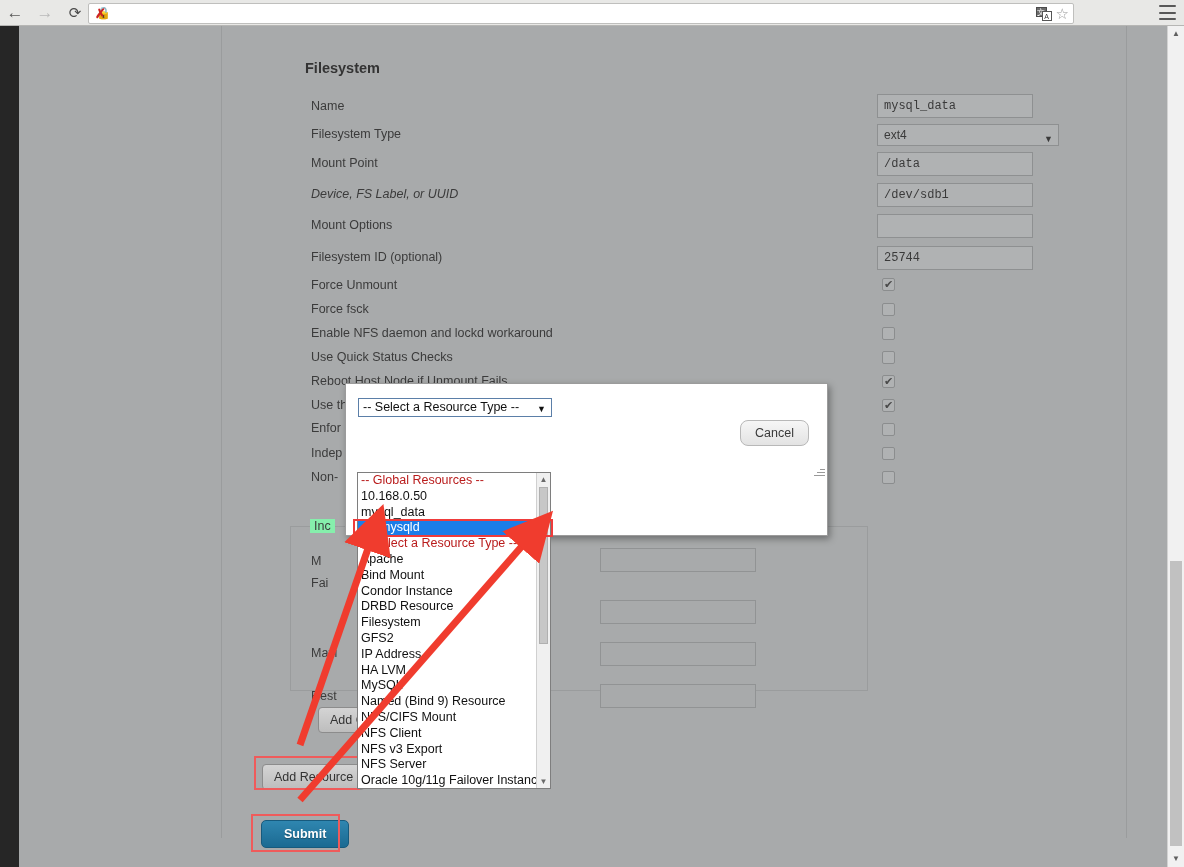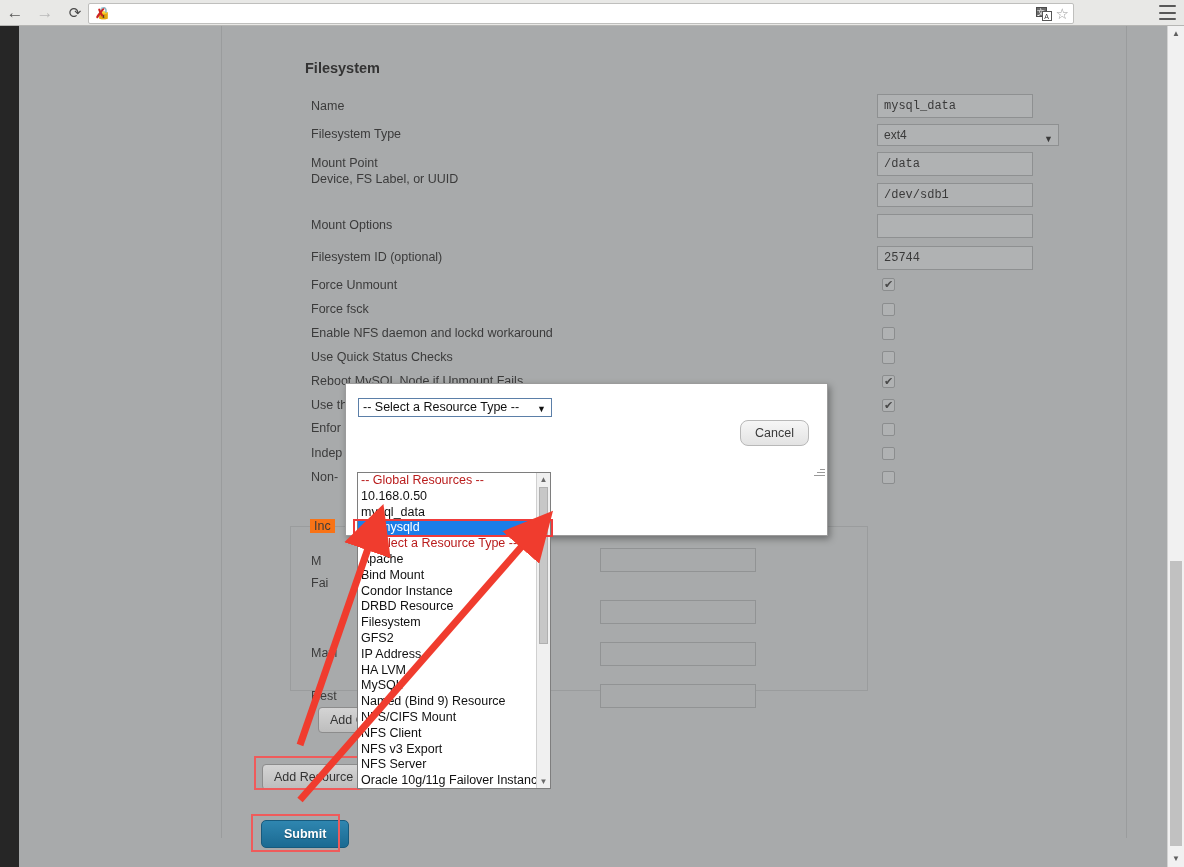--- a/index.html
+++ b/index.html
@@ -120,21 +120,21 @@
     content: "✔"; position: absolute; left: 1px; top: -2px;
     font-size: 11px; color: #4a4a4a; line-height: 14px;
   }
 
   
   .group-box {
     position: absolute; left: 290px; top: 500px; width: 578px; height: 165px;
     border: 1px solid #9a9c9d;
   }
   .group-legend {
-    position: absolute; left: 310px; top: 493px; background: #f97316;
+    position: absolute; left: 310px; top: 493px; background: #86efac;
     padding: 0 4px; font-size: 12.5px; color: #3b3b3b; text-align: right;
   }
   .group-label { position: absolute; left: 311px; font-size: 12.5px; color: #3b3b3b; }
   .group-input {
     position: absolute; left: 600px; width: 156px; height: 24px;
     background: #a8aaab; border: 1px solid #919394;
   }
 
   .btn-gray {
     background: linear-gradient(#d4d4d4, #bdbdbd);
@@ -286,21 +286,21 @@
           <div class="txt-input">mysql_data</div>
         </div>
         <div class="form-row" style="top: 101px;">Filesystem Type</div>
         <div class="field" style="top: 98px;">
           <div class="sel-input">ext4<span class="caret">▼</span></div>
         </div>
         <div class="form-row" style="top: 130px;">Mount Point</div>
         <div class="field" style="top: 126px;">
           <div class="txt-input">/data</div>
         </div>
-        <div class="form-row" style="top: 146px;">Device, FS Label, or UUID</div>
+        <div class="form-row" style="top: 161px; font-style: italic;">Device, FS Label, or UUID</div>
         <div class="field" style="top: 157px;">
           <div class="txt-input">/dev/sdb1</div>
         </div>
         <div class="form-row" style="top: 192px;">Mount Options</div>
         <div class="field" style="top: 188px;">
           <div class="txt-input"></div>
         </div>
         <div class="form-row" style="top: 224px;">Filesystem ID (optional)</div>
         <div class="field" style="top: 220px;">
           <div class="txt-input">25744</div>
@@ -314,21 +314,21 @@
           <div class="cbx" style="margin-left: 5px;"></div>
         </div>
         <div class="form-row" style="top: 300px;">Enable NFS daemon and lockd workaround</div>
         <div class="field" style="top: 301px;">
           <div class="cbx" style="margin-left: 5px;"></div>
         </div>
         <div class="form-row" style="top: 324px;">Use Quick Status Checks</div>
         <div class="field" style="top: 325px;">
           <div class="cbx" style="margin-left: 5px;"></div>
         </div>
-        <div class="form-row" style="top: 348px;">Reboot MySQL Node if Unmount Fails</div>
+        <div class="form-row" style="top: 348px;">Reboot Host Node if Unmount Fails</div>
         <div class="field" style="top: 349px;">
           <div class="cbx on" style="margin-left: 5px;"></div>
         </div>
         <div class="form-row" style="top: 372px;">Use the findmnt Utility When Available</div>
         <div class="field" style="top: 373px;">
           <div class="cbx on" style="margin-left: 5px;"></div>
         </div>
         <div class="form-row" style="top: 395px;">Enfor</div>
         <div class="field" style="top: 397px;">
           <div class="cbx" style="margin-left: 5px;"></div>

